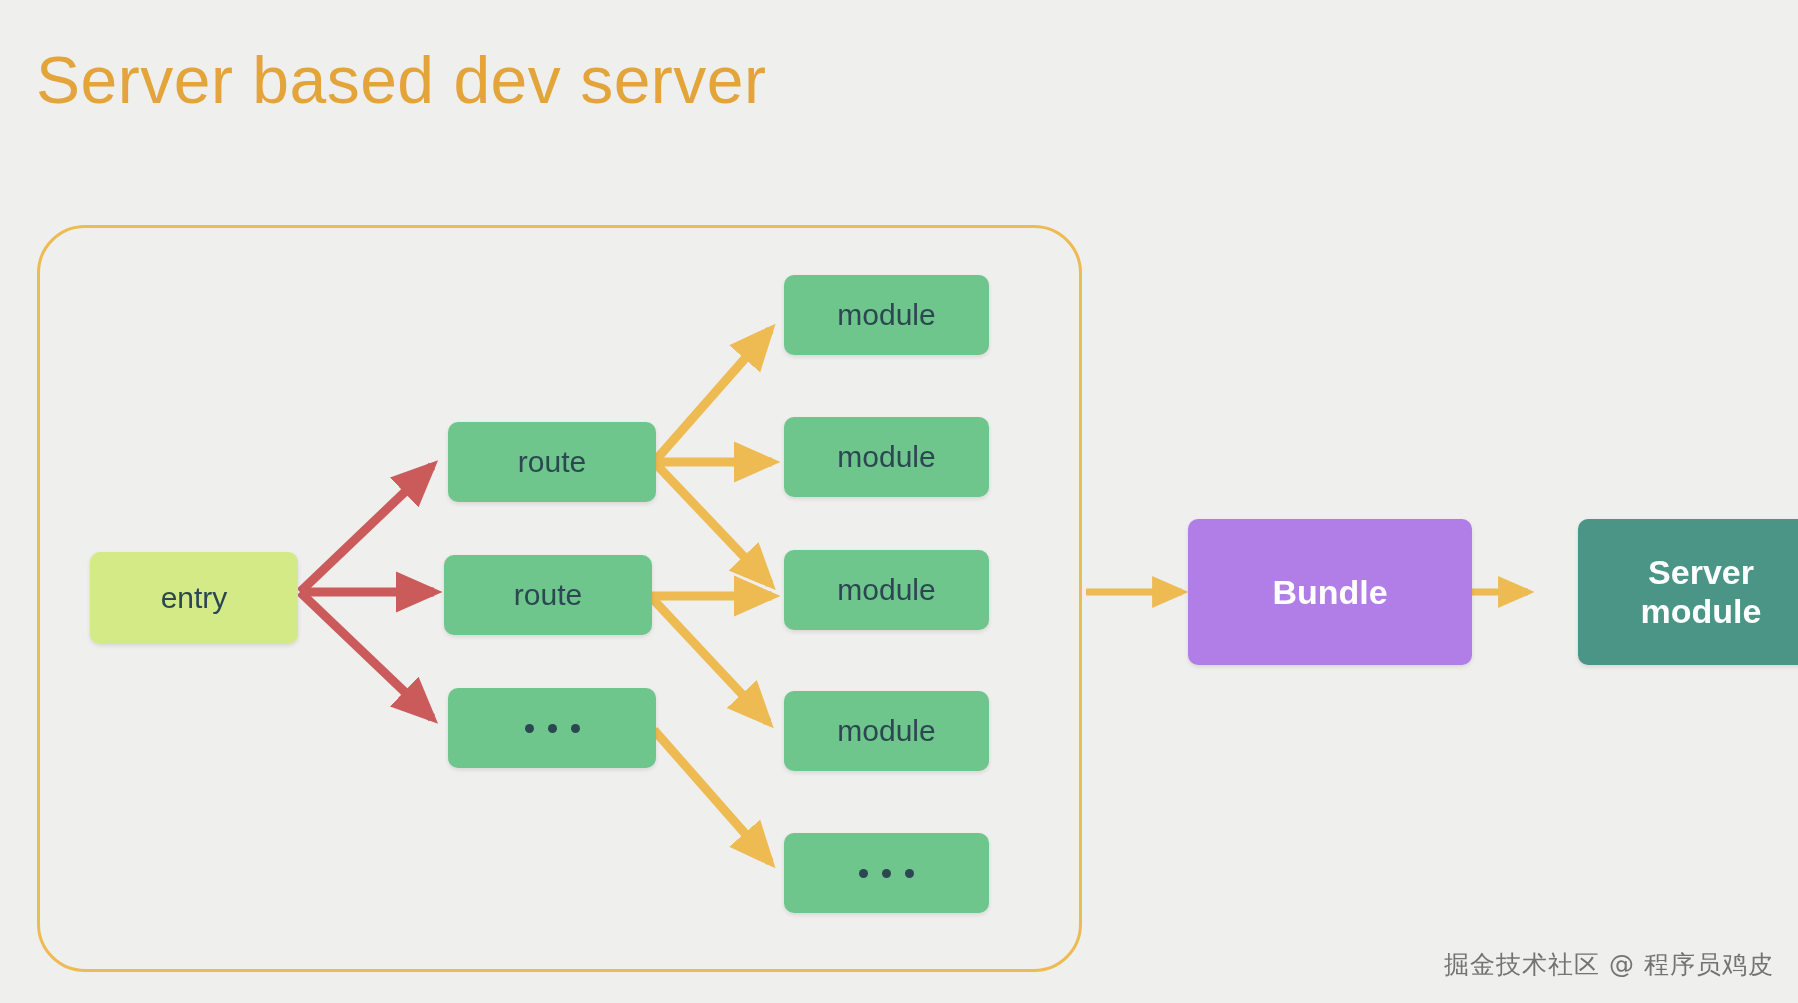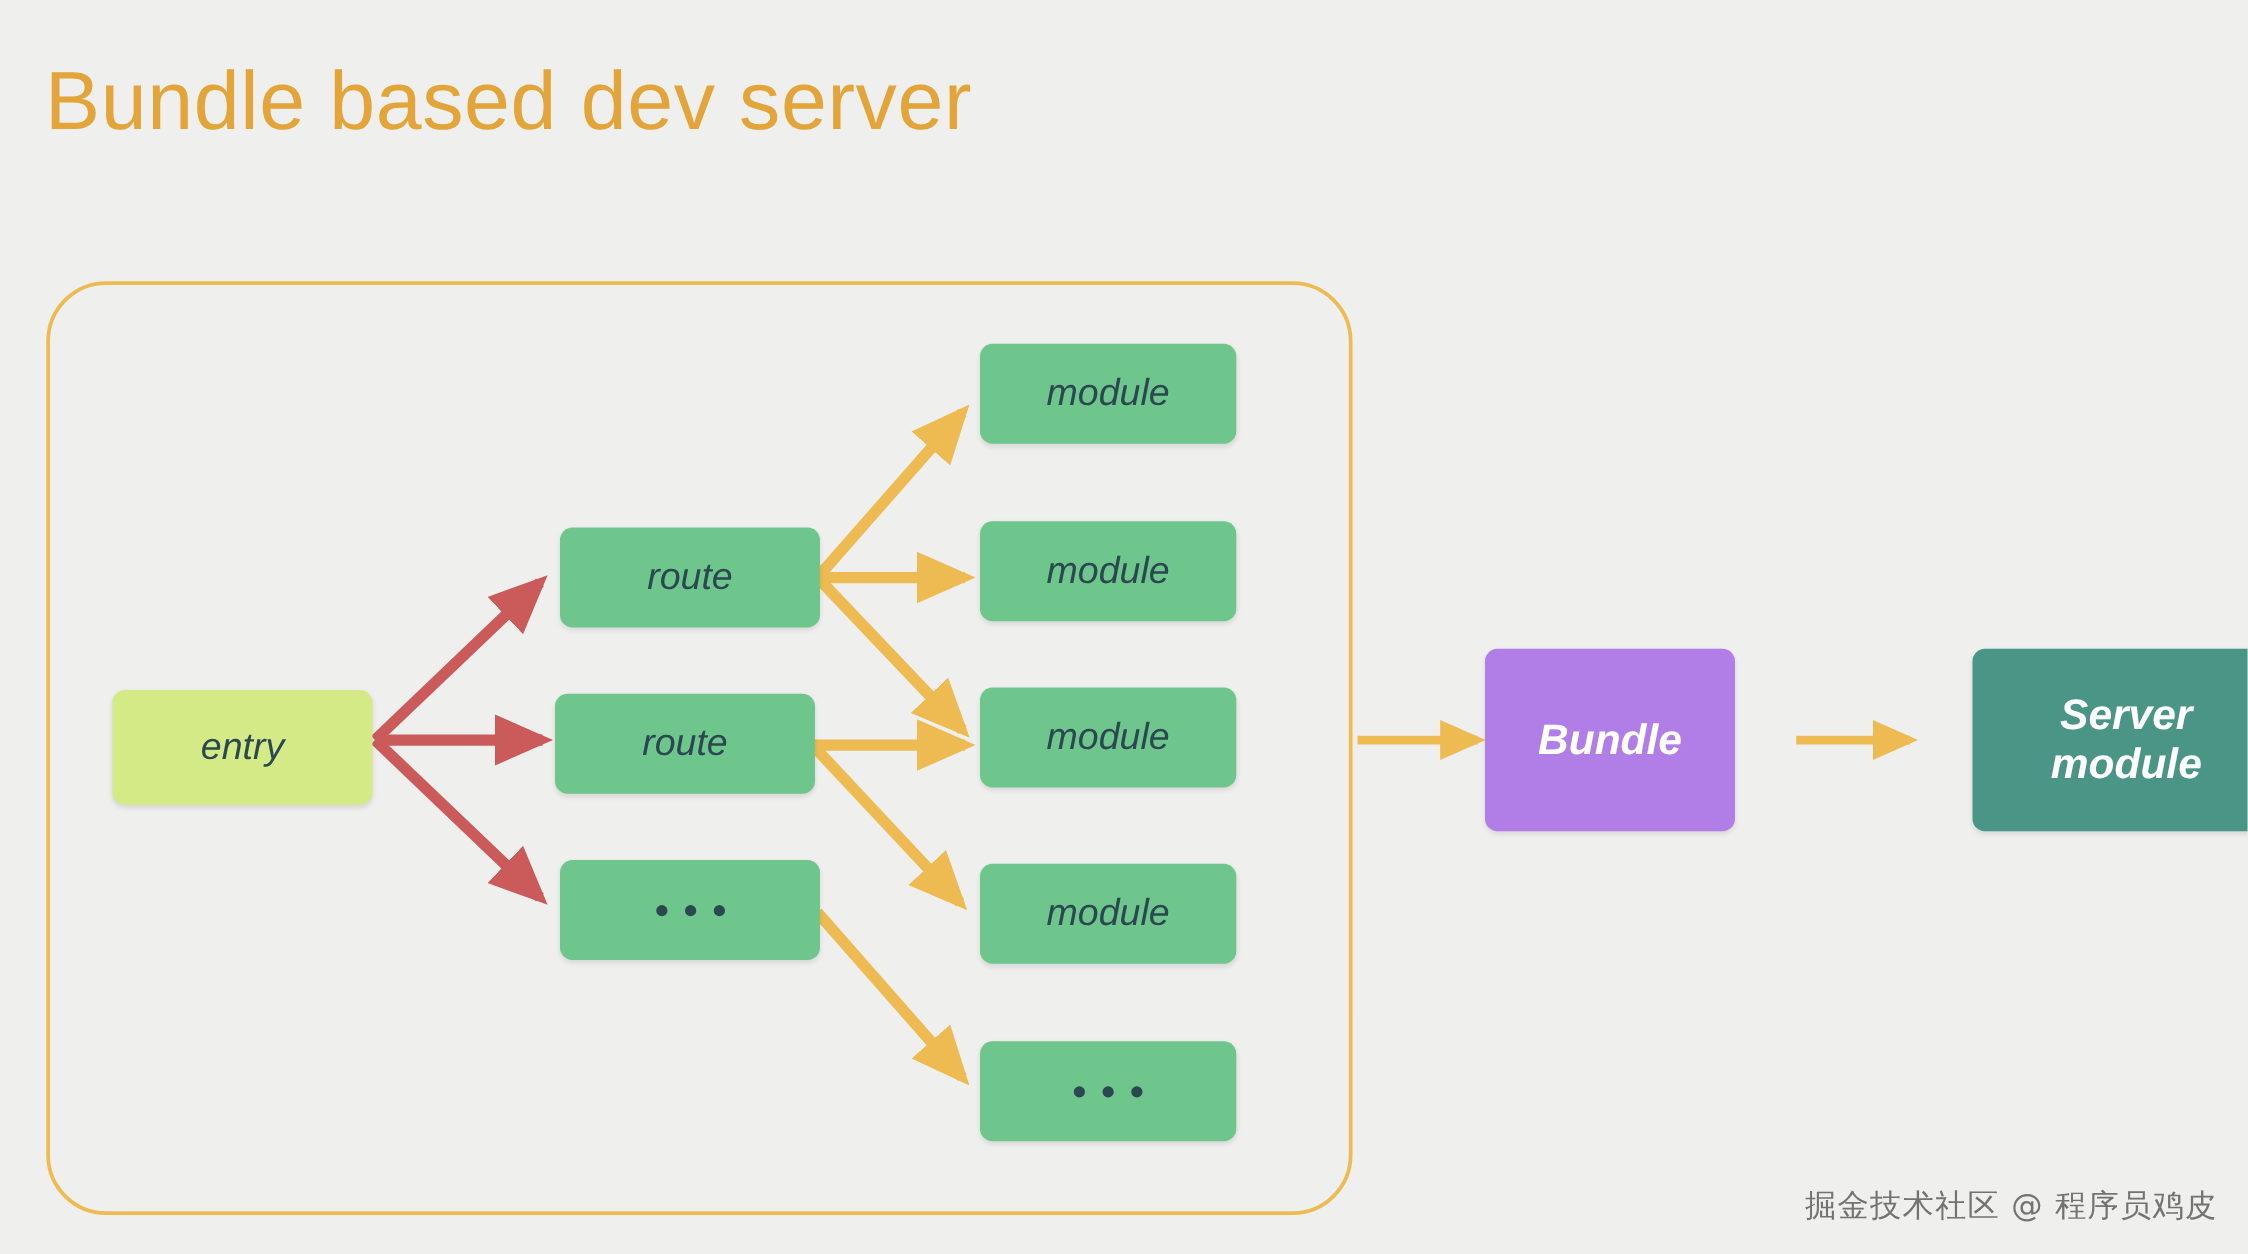--- a/index.html
+++ b/index.html
@@ -48,21 +48,20 @@
     box-sizing: border-box;
     display: flex;
     align-items: center;
     justify-content: center;
     border-radius: 10px;
     box-shadow: 0 2px 4px rgba(0,0,0,0.10);
     font-size: 30px;
     color: #2b4750;
     text-align: center;
     user-select: none;
-    font-style: italic;
   }
   .node.entry    { background: #d3ea86; }
   .node.green    { background: #6ec68d; }
   .node.bundle   { background: #b07ee6; color: #ffffff; font-weight: bold; font-size: 34px; }
   .node.server   { background: #4a9586; color: #ffffff; font-weight: bold; font-size: 34px; line-height: 1.15; }
 
   .dots {
     display: inline-flex;
     gap: 14px;
     align-items: center;
@@ -93,21 +92,21 @@
     font-size: 25px;
     color: #737373;
     letter-spacing: 1px;
     white-space: nowrap;
     font-family: "DejaVu Sans", sans-serif;
   }
 </style>
 </head>
 <body>
 
-<div id="page-title">Bundle based dev server</div>
+<div id="page-title">Server based dev server</div>
 
 <div id="bundle-scope"></div>
 
 <svg id="arrow-layer" viewBox="0 0 1798 1003" xmlns="http://www.w3.org/2000/svg">
   <defs>
     <marker id="head-red" viewBox="0 0 10 10" refX="8.2" refY="5" markerWidth="5.2" markerHeight="5.2" orient="auto-start-reverse">
       <path d="M 0 0.6 L 10 5 L 0 9.4 z" fill="#cb5b5b"></path>
     </marker>
     <marker id="head-yellow" viewBox="0 0 10 10" refX="8.2" refY="5" markerWidth="5.2" markerHeight="5.2" orient="auto-start-reverse">
       <path d="M 0 0.6 L 10 5 L 0 9.4 z" fill="#eeba52"></path>
@@ -181,21 +180,21 @@
 </div>
 
 <div class="node green" style="left:784px; top:833px; width:205px; height:80px;">
   <span class="dots">
       <i></i>
       <i></i>
       <i></i>
     </span>
 </div>
 
-<div class="node bundle" style="left:1188px; top:519px; width:200px; height:146px;">
+<div class="node bundle" style="left:1188px; top:519px; width:284px; height:146px;">
   <span>Bundle</span>
 </div>
 
 <div class="node server" style="left:1534px; top:519px; width:246px; height:146px; flex-direction:column;margin-left:44px;">
   <span>Server</span>
   <span>module</span>
 </div>
 
 <div id="watermark">掘金技术社区 @ 程序员鸡皮</div>
 

